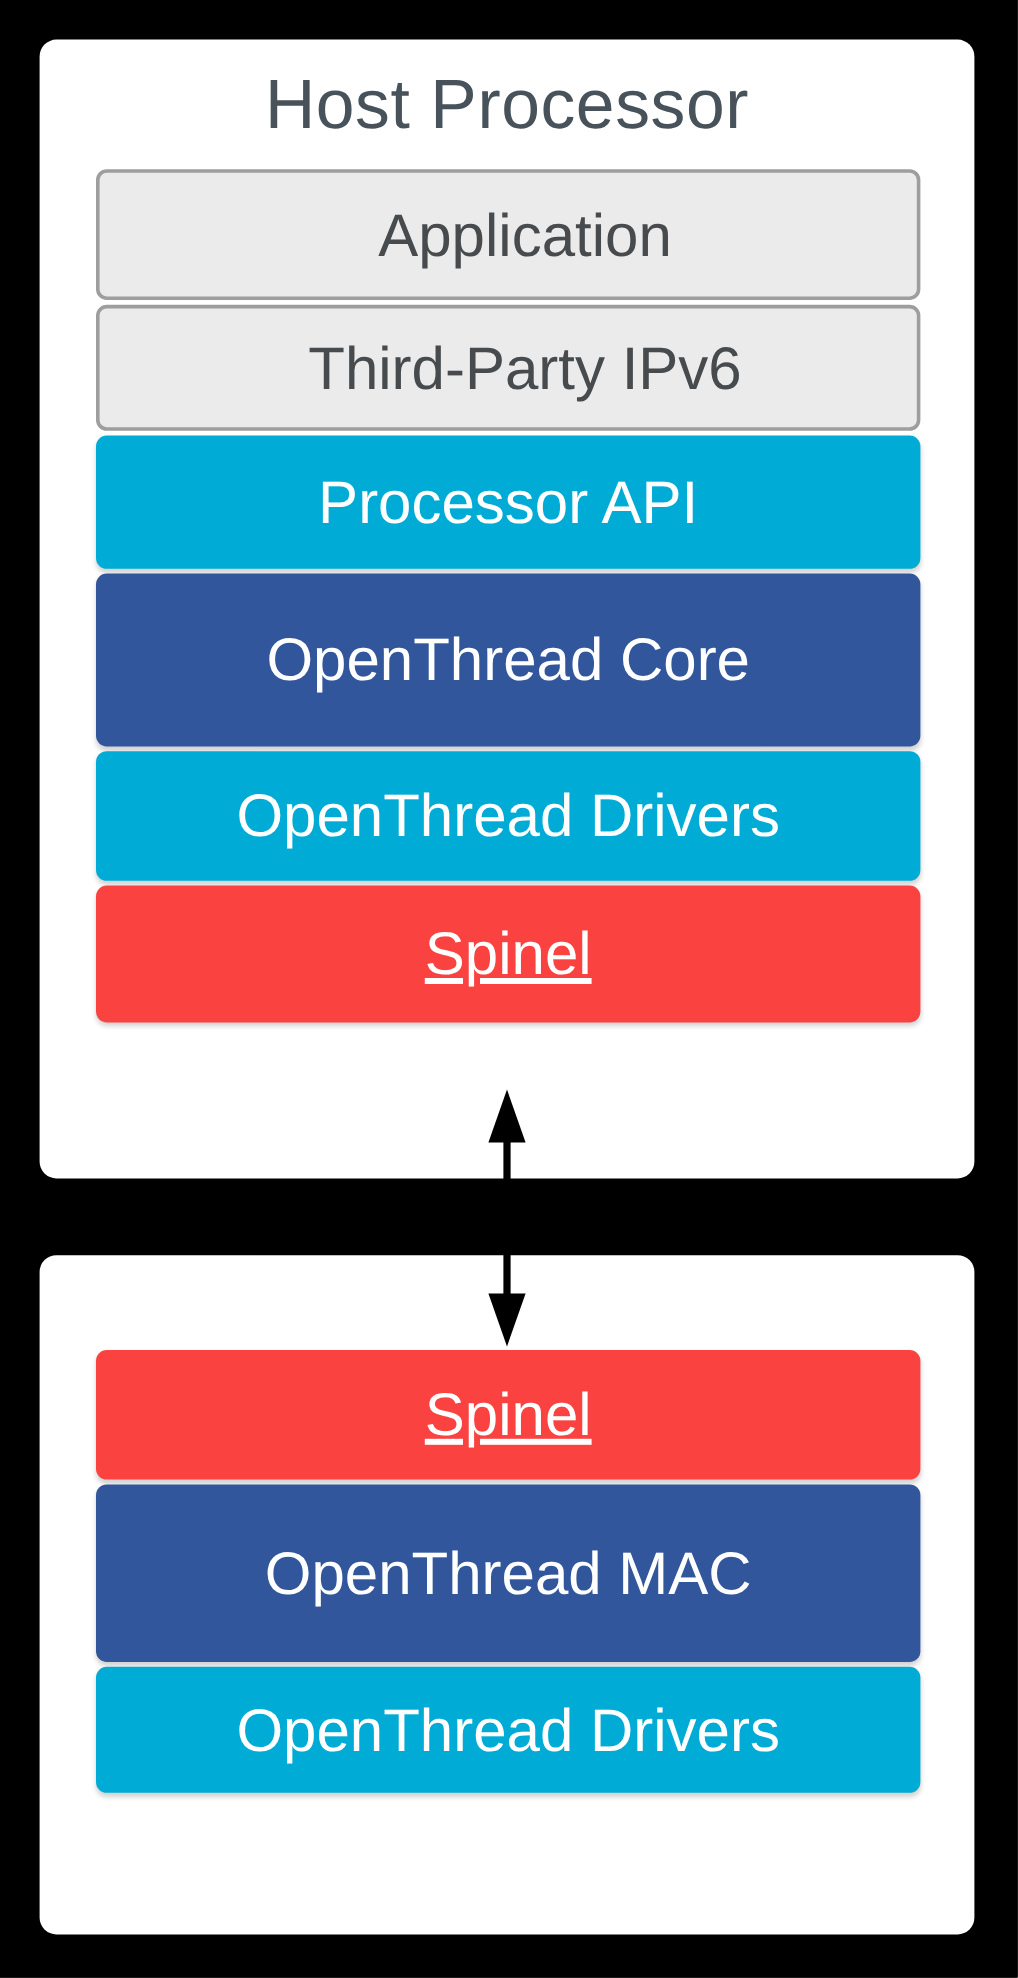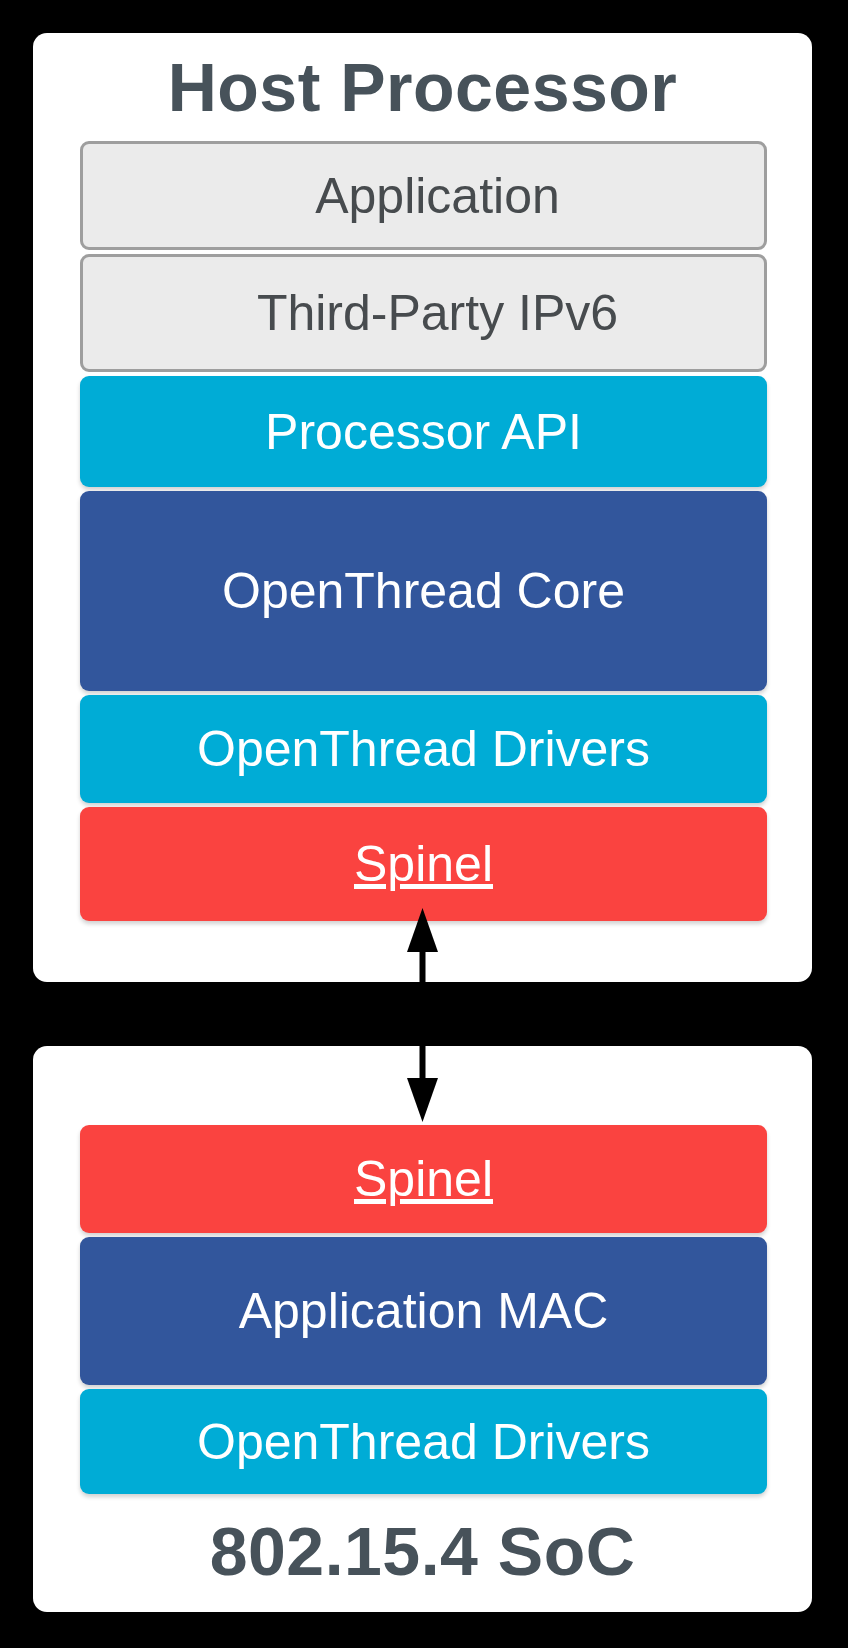--- a/index.html
+++ b/index.html
@@ -24,22 +24,22 @@
   }
   .card-host { top: 33px;  height: 949px; }
   .card-soc  { top: 1046px; height: 566px; }
 
   .card-title {
     position: absolute;
     left: 0; right: 0;
     display: flex;
     align-items: center;
     justify-content: center;
-    font-weight: bold;
-    font-size: 68px;
+    font-weight: normal;
+    font-size: 58px;
     color: var(--color-title_text, #47525a);
     letter-spacing: 0.5px;
   }
   .title-host { top: 0; height: 108px; }
   .title-soc  { top: 449px; height: 112px; }
 
   .stack {
     position: absolute;
     left: 47px;
     width: 687px;
@@ -85,27 +85,27 @@
 
 <div class="canvas">
 
   <div class="card card-host">
     <div class="card-title title-host">Host Processor</div>
 
     <div class="stack stack-host">
       <div class="layer gray" style="height:109px">
         <span>Application</span>
       </div>
-      <div class="layer gray" style="height:118px">
+      <div class="layer gray" style="height:105px">
         <span>Third-Party IPv6</span>
       </div>
       <div class="layer cyan" style="height:111px">
         <span>Processor API</span>
       </div>
-      <div class="layer blue" style="height:200px">
+      <div class="layer blue" style="height:144px">
         <span>OpenThread Core</span>
       </div>
       <div class="layer cyan" style="height:108px">
         <span>OpenThread Drivers</span>
       </div>
       <div class="layer red" style="height:114px">
         <span>Spinel</span>
       </div>
     </div>
   </div>
@@ -115,23 +115,22 @@
     <rect x="17.5" y="42" width="6" height="134" fill="#000"></rect>
     <polygon points="5,172 36,172 20.5,216" fill="#000"></polygon>
   </svg>
 
   <div class="card card-soc">
     <div class="stack stack-soc">
       <div class="layer red" style="height:108px">
         <span>Spinel</span>
       </div>
       <div class="layer blue" style="height:148px">
-        <span>Application MAC</span>
+        <span>OpenThread MAC</span>
       </div>
       <div class="layer cyan" style="height:105px">
         <span>OpenThread Drivers</span>
       </div>
     </div>
 
-    <div class="card-title title-soc">802.15.4 SoC</div>
   </div>
 
 </div>
 
 </body></html>

